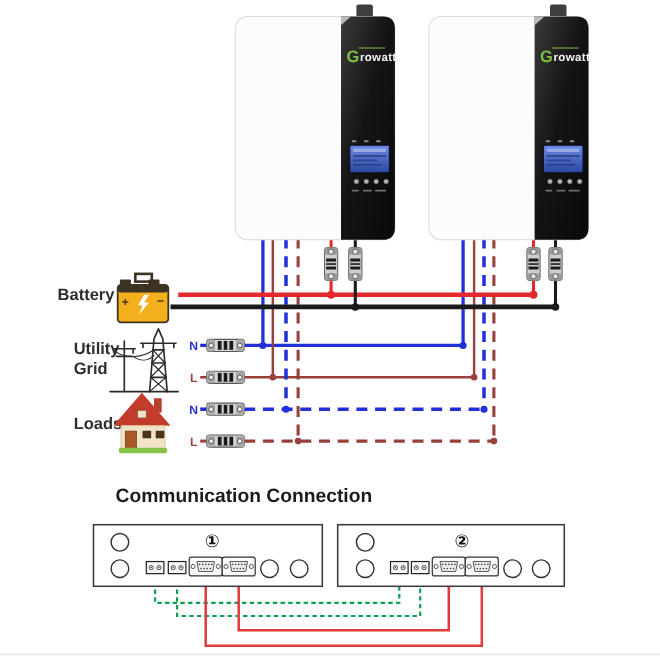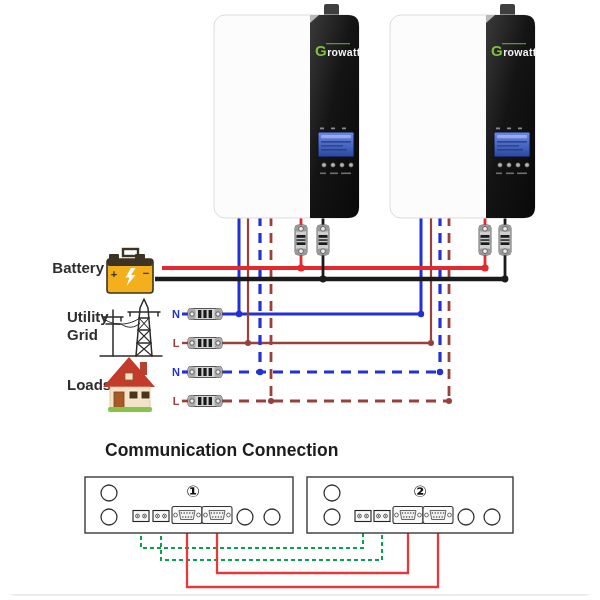--- a/index.html
+++ b/index.html
@@ -1,17 +1,17 @@
 <!DOCTYPE html>
 <html style="--battery_positive: #e4282c; --battery_negative: #1a1a1a; --neutral_wire: #2230d8; --live_wire: #9a403c; --comm_green: #0aa14e; --comm_red: #e23b3b; --brand_green: #7dc242; --lcd_blue: #3f5fc4;"><head>
 <meta charset="utf-8">
 <style>
   html,body{margin:0;padding:0;background:#fff;}
   #stage{position:relative;width:600px;height:596px;background:#ffffff;overflow:hidden;
-         font-family:"Liberation Sans",sans-serif;border-radius:18px;}
+         font-family:"Liberation Sans",sans-serif;}
   svg{display:block;}
   text{font-family:"Liberation Sans",sans-serif;}
   .src-label{font-size:15px;font-weight:600;fill:#2e2e2e;}
   .nl-label{font-size:11px;font-weight:bold;}
   .nl-n{fill:var(--neutral_wire);}
   .nl-l{fill:var(--live_wire);}
   .comm-title{font-size:17.5px;font-weight:bold;fill:#1c1c1c;}
   .panel-num{font-size:16px;font-weight:bold;fill:#111;font-family:"DejaVu Sans",sans-serif;}
   .logo-g{font-size:15px;font-weight:bold;fill:var(--brand_green);}
   .logo-rest{font-size:10.5px;font-weight:bold;fill:#f2f2f2;letter-spacing:.3px;}

